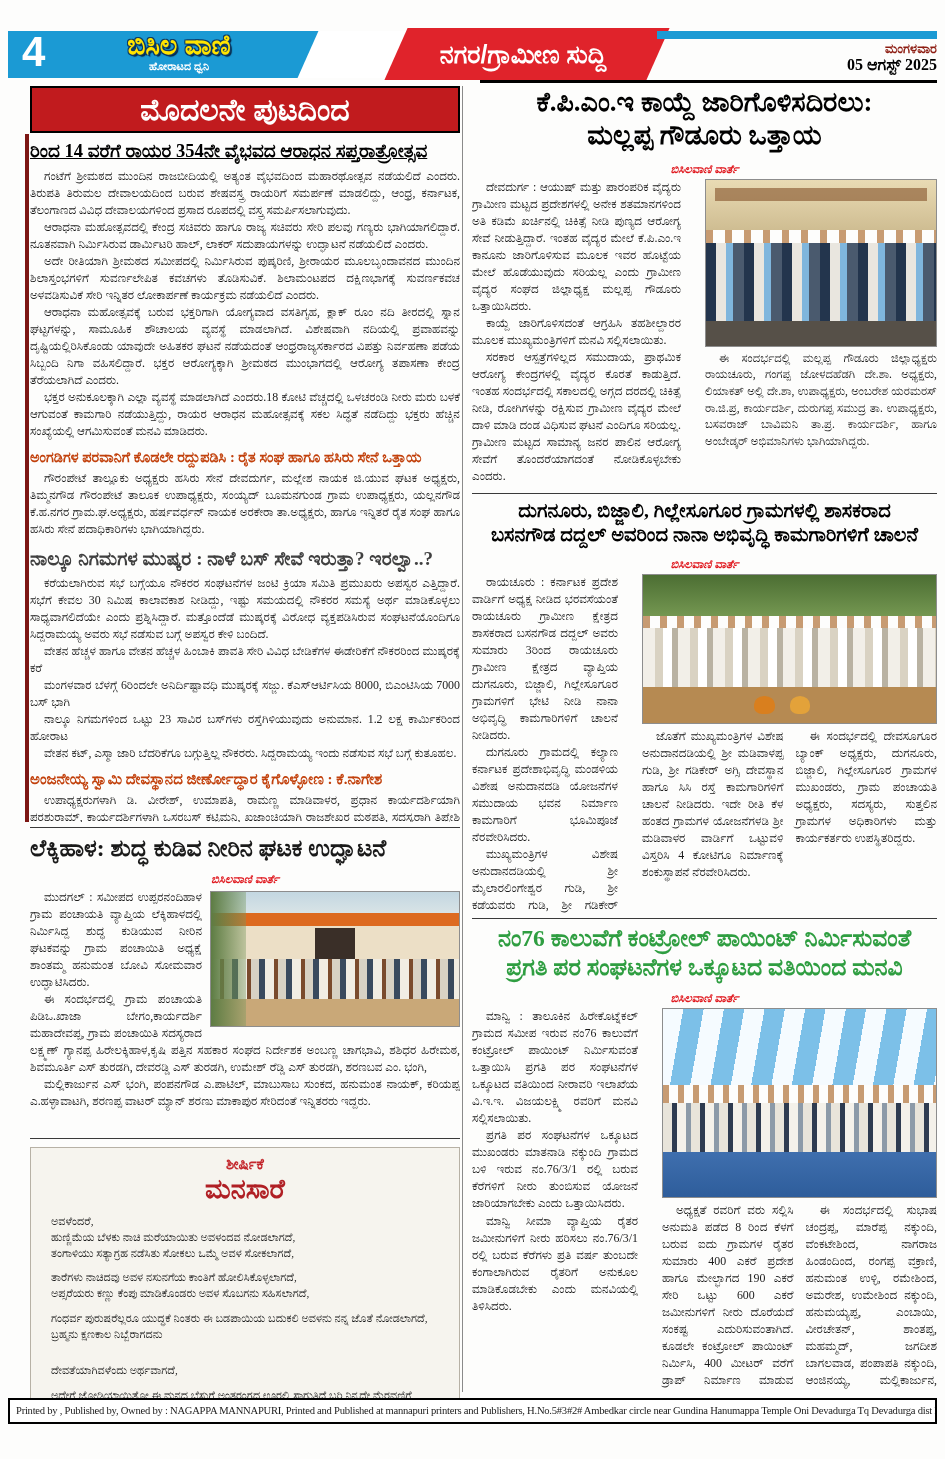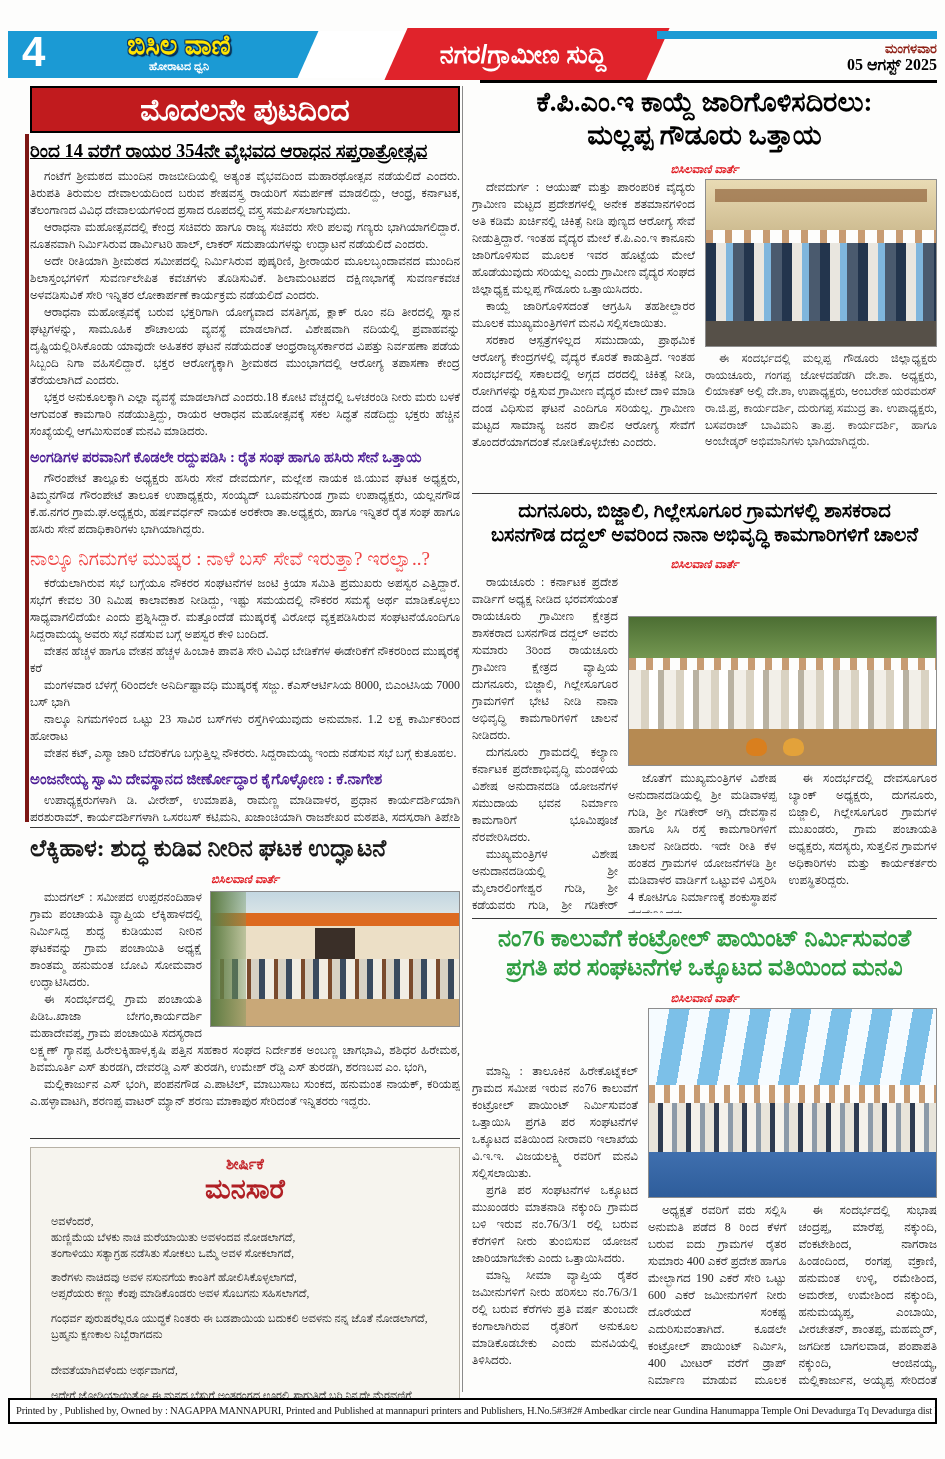--- a/index.html
+++ b/index.html
@@ -40,22 +40,22 @@
 
   .body-text { font-size:11.9px; line-height:1.43; text-align:justify; }
   .body-text p { margin:0; text-indent:14px; }
   .byline { color:#e0191f; font-weight:bold; font-style:italic; font-size:11.5px;
     font-family:"Liberation Sans",sans-serif; margin:11px 0 3px;text-align:center; }
 
   
   .front-banner { height:47px; line-height:43px; background:#c11b1e; border:2.5px solid #000;
     color:#fff; text-align:center; font-weight:bold; font-size:30px; font-family:"Liberation Sans",sans-serif; }
   .front-subhead { font-weight:bold; font-size:18.5px; line-height:1.25; margin:7px 0 5px; color:#000;text-decoration:underline; }
-  .sub-maroon { color:#4c1d95; font-weight:bold; font-size:14.5px; line-height:1.25; margin:8px 0 3px; }
-  .sub-big { color:#ef4444; font-weight:normal; font-size:19px; line-height:1.25; margin:9px 0 5px; }
+  .sub-maroon { color:#c2410c; font-weight:bold; font-size:14.5px; line-height:1.25; margin:8px 0 3px; }
+  .sub-big { color:#404040; font-weight:bold; font-size:19px; line-height:1.25; margin:9px 0 5px; }
 
   
   .l2-headline { font-weight:bold; font-size:23.5px; line-height:1.15; margin:2px 0 1px; }
   .photo { border:1px solid #8d8d8d; position:relative; overflow:hidden; }
   .ph-band { position:absolute; left:0; right:0; }
   .float-photo { float:right; width:250px; height:136px; margin:2px 0 5px 8px; }
 
   
   .poem-box { margin-top:8px; height:276px; border:1.5px solid #b7b1a5; background:#f6f4ee;
     padding:8px 20px 6px; overflow:hidden; }
@@ -67,21 +67,21 @@
   .poem-col p { margin:0; }
   .poem-col p.gap { height:9px; }
   .poem-sig { text-align:right; font-weight:bold; font-size:12px; line-height:1.5; margin-top:8px; }
   .poem-sig p { margin:0; }
 
   
   .r-headline { text-align:center; font-weight:bold; line-height:1.22; color:#000; }
   .r1 .r-headline { font-size:27px; }
   .r2 .r-headline { font-size:19.5px; }
   .r3 .r-headline { font-size:23.5px; color:#2f9e41; }
-  .flex-body { display:flex; gap:10px;align-items:center; }
+  .flex-body { display:flex; gap:24px; }
   .twocol { column-count:2; column-gap:12px; }
 
   .r1 { height:402px; }
   .r1-left { width:223px; }
   .r1-right { width:232px; }
   .r1 .photo { width:232px; height:168px; margin-bottom:4px; }
   .r2 { height:414px; }
   .r2-left { width:146px; }
   .r2-right { flex:1; }
   .r2 .photo { width:100%; height:150px; margin-bottom:4px; }

